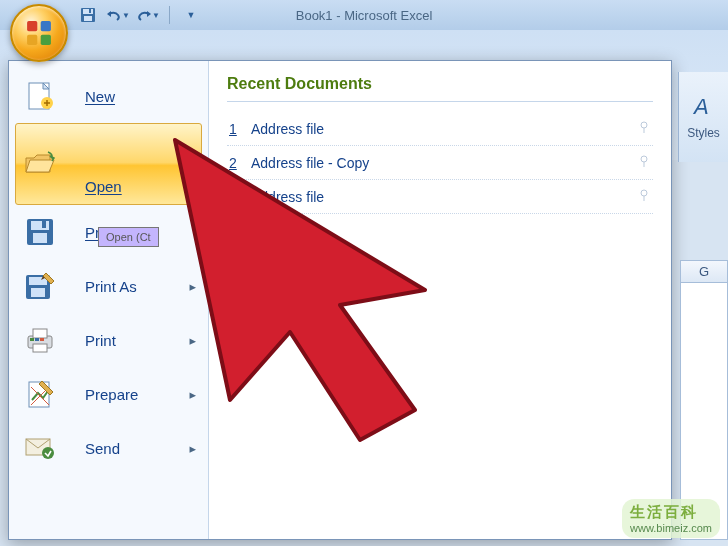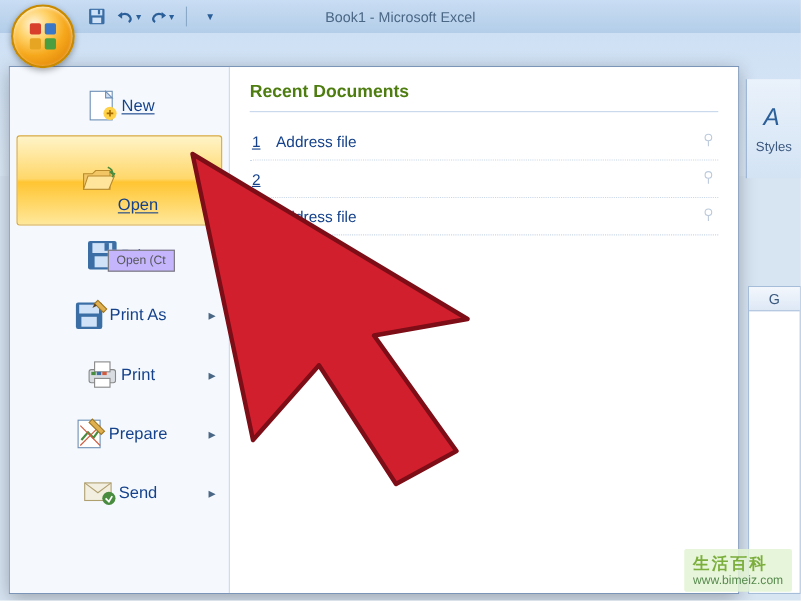--- a/index.html
+++ b/index.html
@@ -15,21 +15,21 @@
     
     .office-btn { position: absolute; top: 4px; left: 10px; width: 58px; height: 58px; border-radius: 50%; background: radial-gradient(circle at 35% 30%, #fff4da 0%, #ffd268 28%, #f6a81c 55%, #d87500 100%); border: 2px solid #c78a00; box-shadow: 0 2px 6px rgba(0,0,0,.35), inset 0 1px 3px rgba(255,255,255,.7); z-index: 50; cursor: pointer; display: flex; align-items: center; justify-content: center; }
     .office-btn svg { width: 34px; height: 34px; }
 
     
     .ribbon-bg { position: absolute; top: 30px; left: 0; right: 0; height: 130px; background: linear-gradient(#cee0f4, #dce9f7); }
 
     
     .office-menu { position: absolute; top: 60px; left: 8px; width: 664px; height: 480px; background: #fff; border: 1px solid #7a95b8; box-shadow: 0 4px 16px rgba(0,0,0,.3); display: flex; }
     .menu-left { width: 200px; background: #f5f9fe; border-right: 1px solid #c5d6ea; padding: 8px 6px; }
-    .menu-item { display: flex; align-items: center; gap: 0; padding: 10px 8px; color: #15428b; font-size: 15px; cursor: pointer; border-radius: 3px; position: relative; justify-content: center; }
+    .menu-item { display: flex; align-items: center; gap: 28px; padding: 10px 8px; color: #15428b; font-size: 15px; cursor: pointer; border-radius: 3px; position: relative; }
     .menu-item.selected { background: linear-gradient(#fff4c8, #ffd76a 48%, #ffc532 52%, #ffe89b); border: 1px solid #d9a93e; padding: 9px 7px; }
     .menu-icon { width: 34px; height: 34px; display: flex; align-items: center; justify-content: center; }
     .menu-chevron { position: absolute; right: 6px; color: #4a6785; font-size: 13px; }
 
     .menu-right { flex: 1; background: #fff; padding: 14px 18px; }
     .recent-header { color: #4d7c0f; font-size: 16px; font-weight: bold; margin-bottom: 10px; border-bottom: 1px solid #c5d6ea; padding-bottom: 8px; }
     .recent-item { display: flex; align-items: center; gap: 10px; padding: 8px 2px; color: #15428b; font-size: 14px; border-bottom: 1px dotted #c9d7e8; cursor: pointer; }
     .recent-num { text-decoration: underline; width: 12px; }
     .recent-pin { margin-left: auto; opacity: .5; }
 
@@ -38,21 +38,21 @@
 
     
     .styles-peek { position: absolute; right: 0; top: 72px; width: 50px; height: 90px; background: linear-gradient(#eaf2fb,#d3e3f4); border-left: 1px solid #9bb4d4; color: #3b587f; display: flex; flex-direction: column; align-items: center; justify-content: center; font-size: 12px; gap: 6px; }
     .grid-peek { position: absolute; right: 0; top: 260px; width: 48px; height: 280px; background: #fff; border: 1px solid #a6bdd9; }
     .grid-col-hdr { height: 22px; background: linear-gradient(#f3f7fd,#dde8f5); border-bottom: 1px solid #a6bdd9; text-align: center; font-size: 13px; color: #3b587f; line-height: 22px; }
 
     
     .big-cursor { position: absolute; top: 110px; left: 145px; z-index: 200; pointer-events: none; }
 
     
-    .watermark { position: absolute; right: 8px; bottom: 8px; font-size: 11px; color: #56894d; background: rgba(227,244,212,.85); padding: 4px 8px; border-radius: 2px; }
+    .watermark { position: absolute; right: 8px; bottom: 8px; font-size: 11px; color: #56894d; background: rgba(227,244,212,.85); padding: 4px 8px; border-radius: 12px; }
     .watermark b { font-size: 15px; color: #7cae3e; display: block; letter-spacing: 2px; }
   </style>
 </head>
 <body>
 
 <div class="title-bar">
   <div class="qat">
     <div class="qat-btn">
       <svg width="16" height="16">
           <rect x="1" y="1" width="14" height="14" fill="#3a6ea5" rx="1"></rect>
@@ -197,20 +197,21 @@
       <span>Address file</span>
       <span class="recent-pin">
         <svg width="14" height="14">
             <circle cx="7" cy="5" r="3" fill="none" stroke="#7a95b8"></circle>
             <path d="M7 8 L7 13" stroke="#7a95b8"></path>
           </svg>
       </span>
     </div>
     <div class="recent-item">
       <span class="recent-num">2</span>
+      <span>Address file - Copy</span>
       <span class="recent-pin">
         <svg width="14" height="14">
             <circle cx="7" cy="5" r="3" fill="none" stroke="#7a95b8"></circle>
             <path d="M7 8 L7 13" stroke="#7a95b8"></path>
           </svg>
       </span>
     </div>
     <div class="recent-item">
       <span class="recent-num" style="visibility:hidden">3</span>
       <span>Address file</span>

